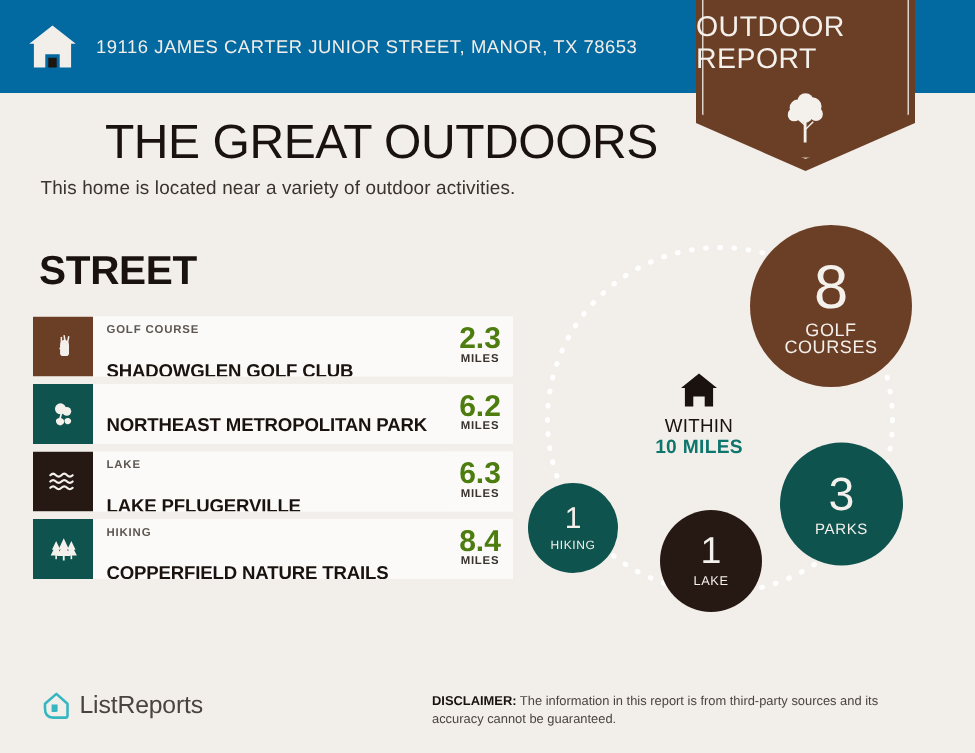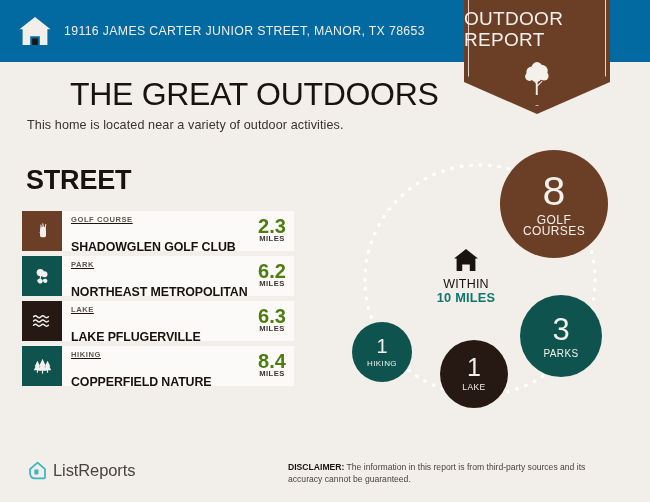--- a/index.html
+++ b/index.html
@@ -53,21 +53,21 @@
   }
   .subtitle{
     position:absolute;left:27px;top:118px;
     font-size:12.6px;color:#3A332E;letter-spacing:.1px;
   }
   .popular{
     position:absolute;left:26px;top:165px;
     font-size:27px;font-weight:bold;letter-spacing:-.2px;color:#19120E;
   }
   
-  .list{position:absolute;left:22px;top:211px;width:272px;text-decoration:underline;}
+  .list{position:absolute;left:22px;top:211px;width:320px;}
   .row{
     position:relative;height:40px;margin-bottom:5px;display:flex;align-items:stretch;
     overflow:hidden;background:#FBFAF8;
   }
   .row-tile{width:40px;flex:0 0 40px;display:flex;align-items:center;justify-content:center;}
   .tile-golf{background:#6B3E26;}
   .tile-park{background:#0E534E;}
   .tile-lake{background:#261913;}
   .tile-hike{background:#0E534E;}
   .row-body{
@@ -200,21 +200,20 @@
         <g fill="#F4F0EB">
           <circle cx="9.5" cy="7.5" r="4.2"></circle>
           <circle cx="14.3" cy="9.4" r="3.4"></circle>
           <rect x="9" y="10.5" width="1.3" height="5" transform="rotate(16 9.6 13)"></rect>
           <path d="M6.5 15.5 c1.6-1.4 4.2-1.4 5.4.4 1.2 1.8-.2 4-2.4 4.2 -2.4.2-4.4-3-3-4.6 Z"></path>
           <path d="M13 15.2 c1.4-1.1 3.6-.9 4.4.7 .8 1.6-.5 3.4-2.3 3.4 -1.9 0-3.3-2.8-2.1-4.1 Z"></path>
         </g>
       </svg>
     </div>
     <div class="row-body">
-      <div class="row-cat">PARK</div>
       <div class="row-name">NORTHEAST METROPOLITAN PARK</div>
     </div>
     <div class="row-dist">
       <span class="row-num">6.2</span>
       <span class="row-unit">MILES</span>
     </div>
   </div>
 
   <div class="row">
     <div class="row-tile tile-lake">

